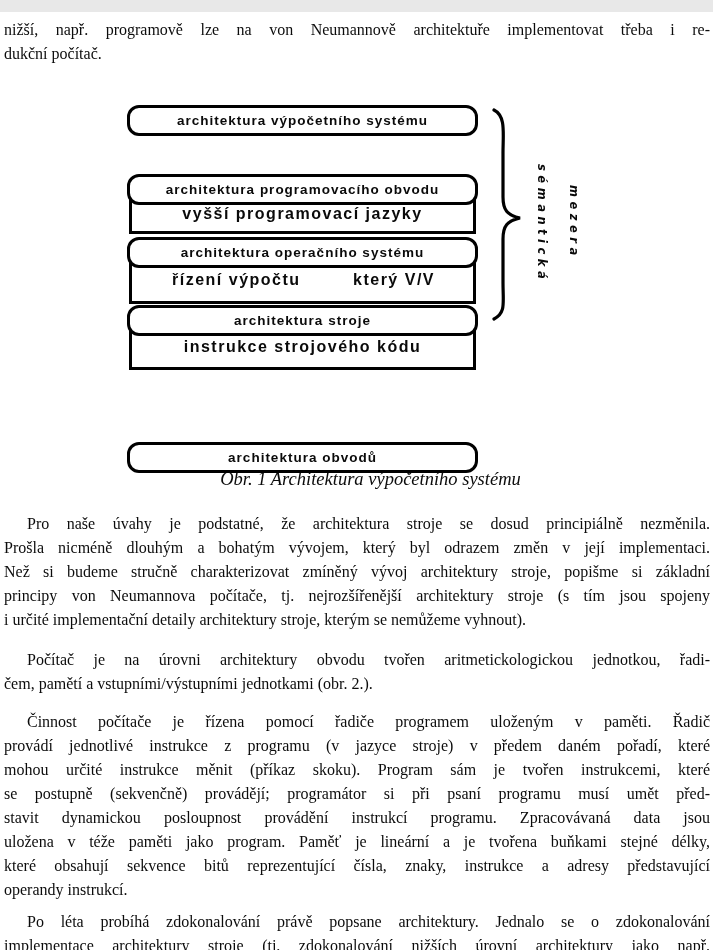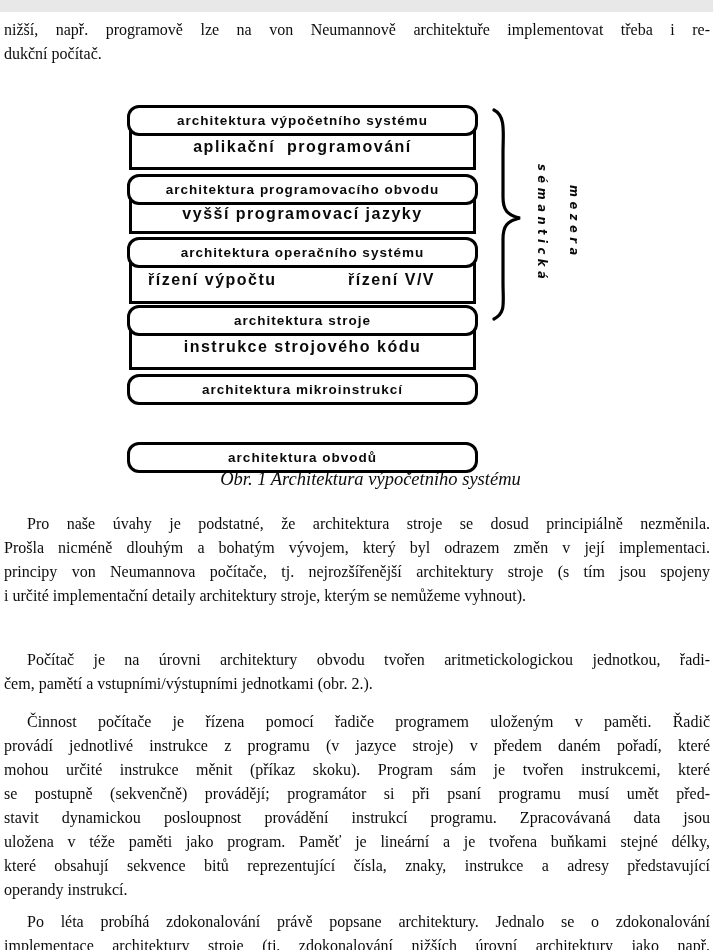--- a/index.html
+++ b/index.html
@@ -72,21 +72,21 @@
     align-items: center;
     justify-content: center;
     font-weight: bold;
     font-size: 16px;
     letter-spacing: 1.5px;
     white-space: pre;
     padding-top: 12px;
   }
   .layer-body.split {
     justify-content: space-between;
-    padding-left: 16px;
+    padding-left: 40px;
     padding-right: 38px;
   }
   
   .brace-svg { position: absolute; left: 486px; top: 95px; }
   .vword {
     position: absolute;
     writing-mode: vertical-rl;
     font-family: "DejaVu Sans", sans-serif;
     font-weight: bold;
     font-style: italic;
@@ -120,51 +120,50 @@
 <div id="page">
 
   <div class="para" id="intro">
     <div class="ln">nižší, např. programově lze na von Neumannově architektuře implementovat třeba i re-</div>
     <div class="ln ln-last">dukční počítač.</div>
   </div>
 
   <div class="diagram">
 
     <div class="layer-pill" style="top:1px"><span>architektura výpočetního systému</span></div>
-    <div class="layer-body" style="top:11px;height:55px"><span>aplikační  programování</span></div>
 
     <div class="layer-pill" style="top:70px"><span>architektura programovacího obvodu</span></div>
     <div class="layer-body" style="top:80px;height:50px"><span>vyšší programovací jazyky</span></div>
 
     <div class="layer-pill" style="top:133px"><span>architektura operačního systému</span></div>
     <div class="layer-body split" style="top:143px;height:57px">
       <span>řízení výpočtu</span>
-      <span>řízení V/V</span>
+      <span>který V/V</span>
     </div>
 
     <div class="layer-pill" style="top:201px"><span>architektura stroje</span></div>
     <div class="layer-body" style="top:211px;height:55px"><span>instrukce strojového kódu</span></div>
 
-    <div class="layer-pill" style="top:270px"><span>architektura mikroinstrukcí</span></div>
 
     <div class="layer-pill" style="top:338px"><span>architektura obvodů</span></div>
   </div>
 
   <svg class="brace-svg" width="40" height="215" viewBox="0 0 40 215">
     <path d="M 8,3 C 20,9 17,26 17,46 L 17,90 C 17,103 21,108 34,111 C 21,114 17,119 17,132 L 17,176 C 17,196 20,206 8,212" fill="none" stroke="#000" stroke-width="3.2" stroke-linecap="round"></path>
   </svg>
 
   <div class="vword" id="vword1">sémantická</div>
   <div class="vword" id="vword2">mezera</div>
 
   <div class="caption">Obr. 1 Architektura výpočetního systému</div>
 
   <div class="para" id="p1">
     <div class="ln indent">Pro naše úvahy je podstatné, že architektura stroje se dosud principiálně nezměnila.</div>
     <div class="ln">Prošla nicméně dlouhým a bohatým vývojem, který byl odrazem změn v její implementaci.</div>
+    <div class="ln">Než si budeme stručně charakterizovat zmíněný vývoj architektury stroje, popišme si základní</div>
     <div class="ln">principy von Neumannova počítače, tj. nejrozšířenější architektury stroje (s tím jsou spojeny</div>
     <div class="ln ln-last">i určité implementační detaily architektury stroje, kterým se nemůžeme vyhnout).</div>
   </div>
 
   <div class="para" id="p2">
     <div class="ln indent">Počítač je na úrovni architektury obvodu tvořen aritmetickologickou jednotkou, řadi-</div>
     <div class="ln ln-last">čem, pamětí a vstupními/výstupními jednotkami (obr. 2.).</div>
   </div>
 
   <div class="para" id="p3">

